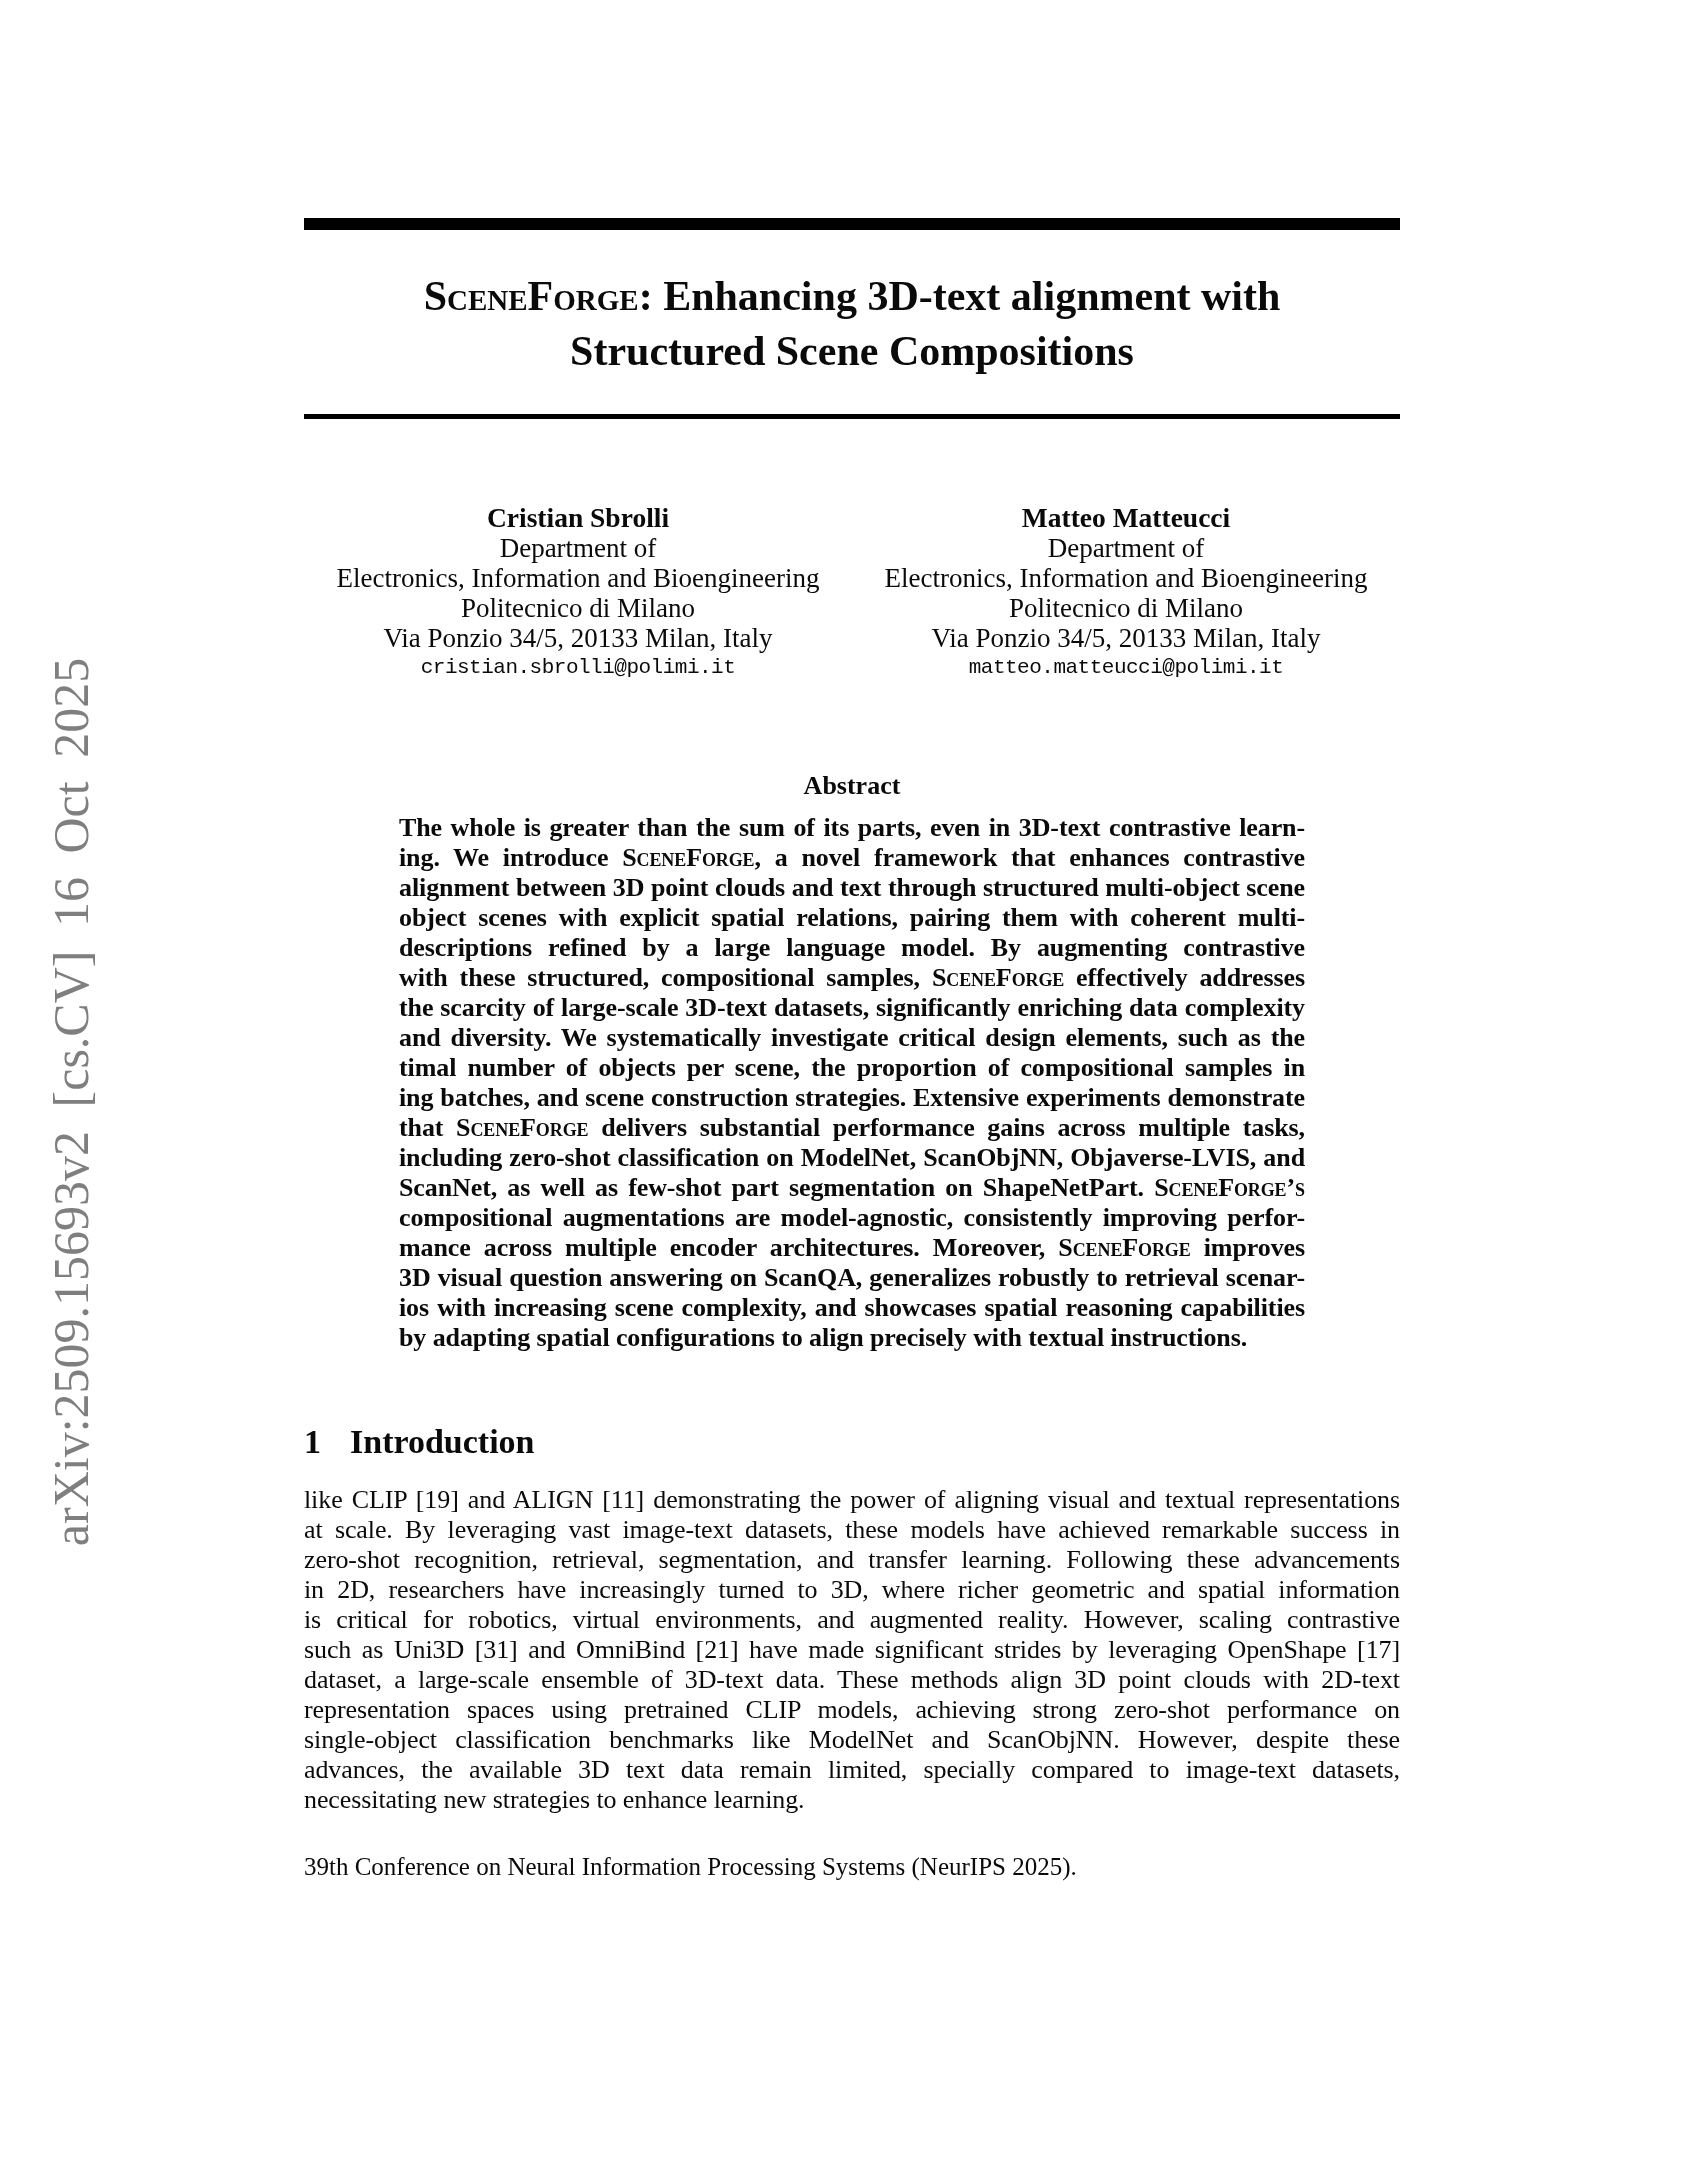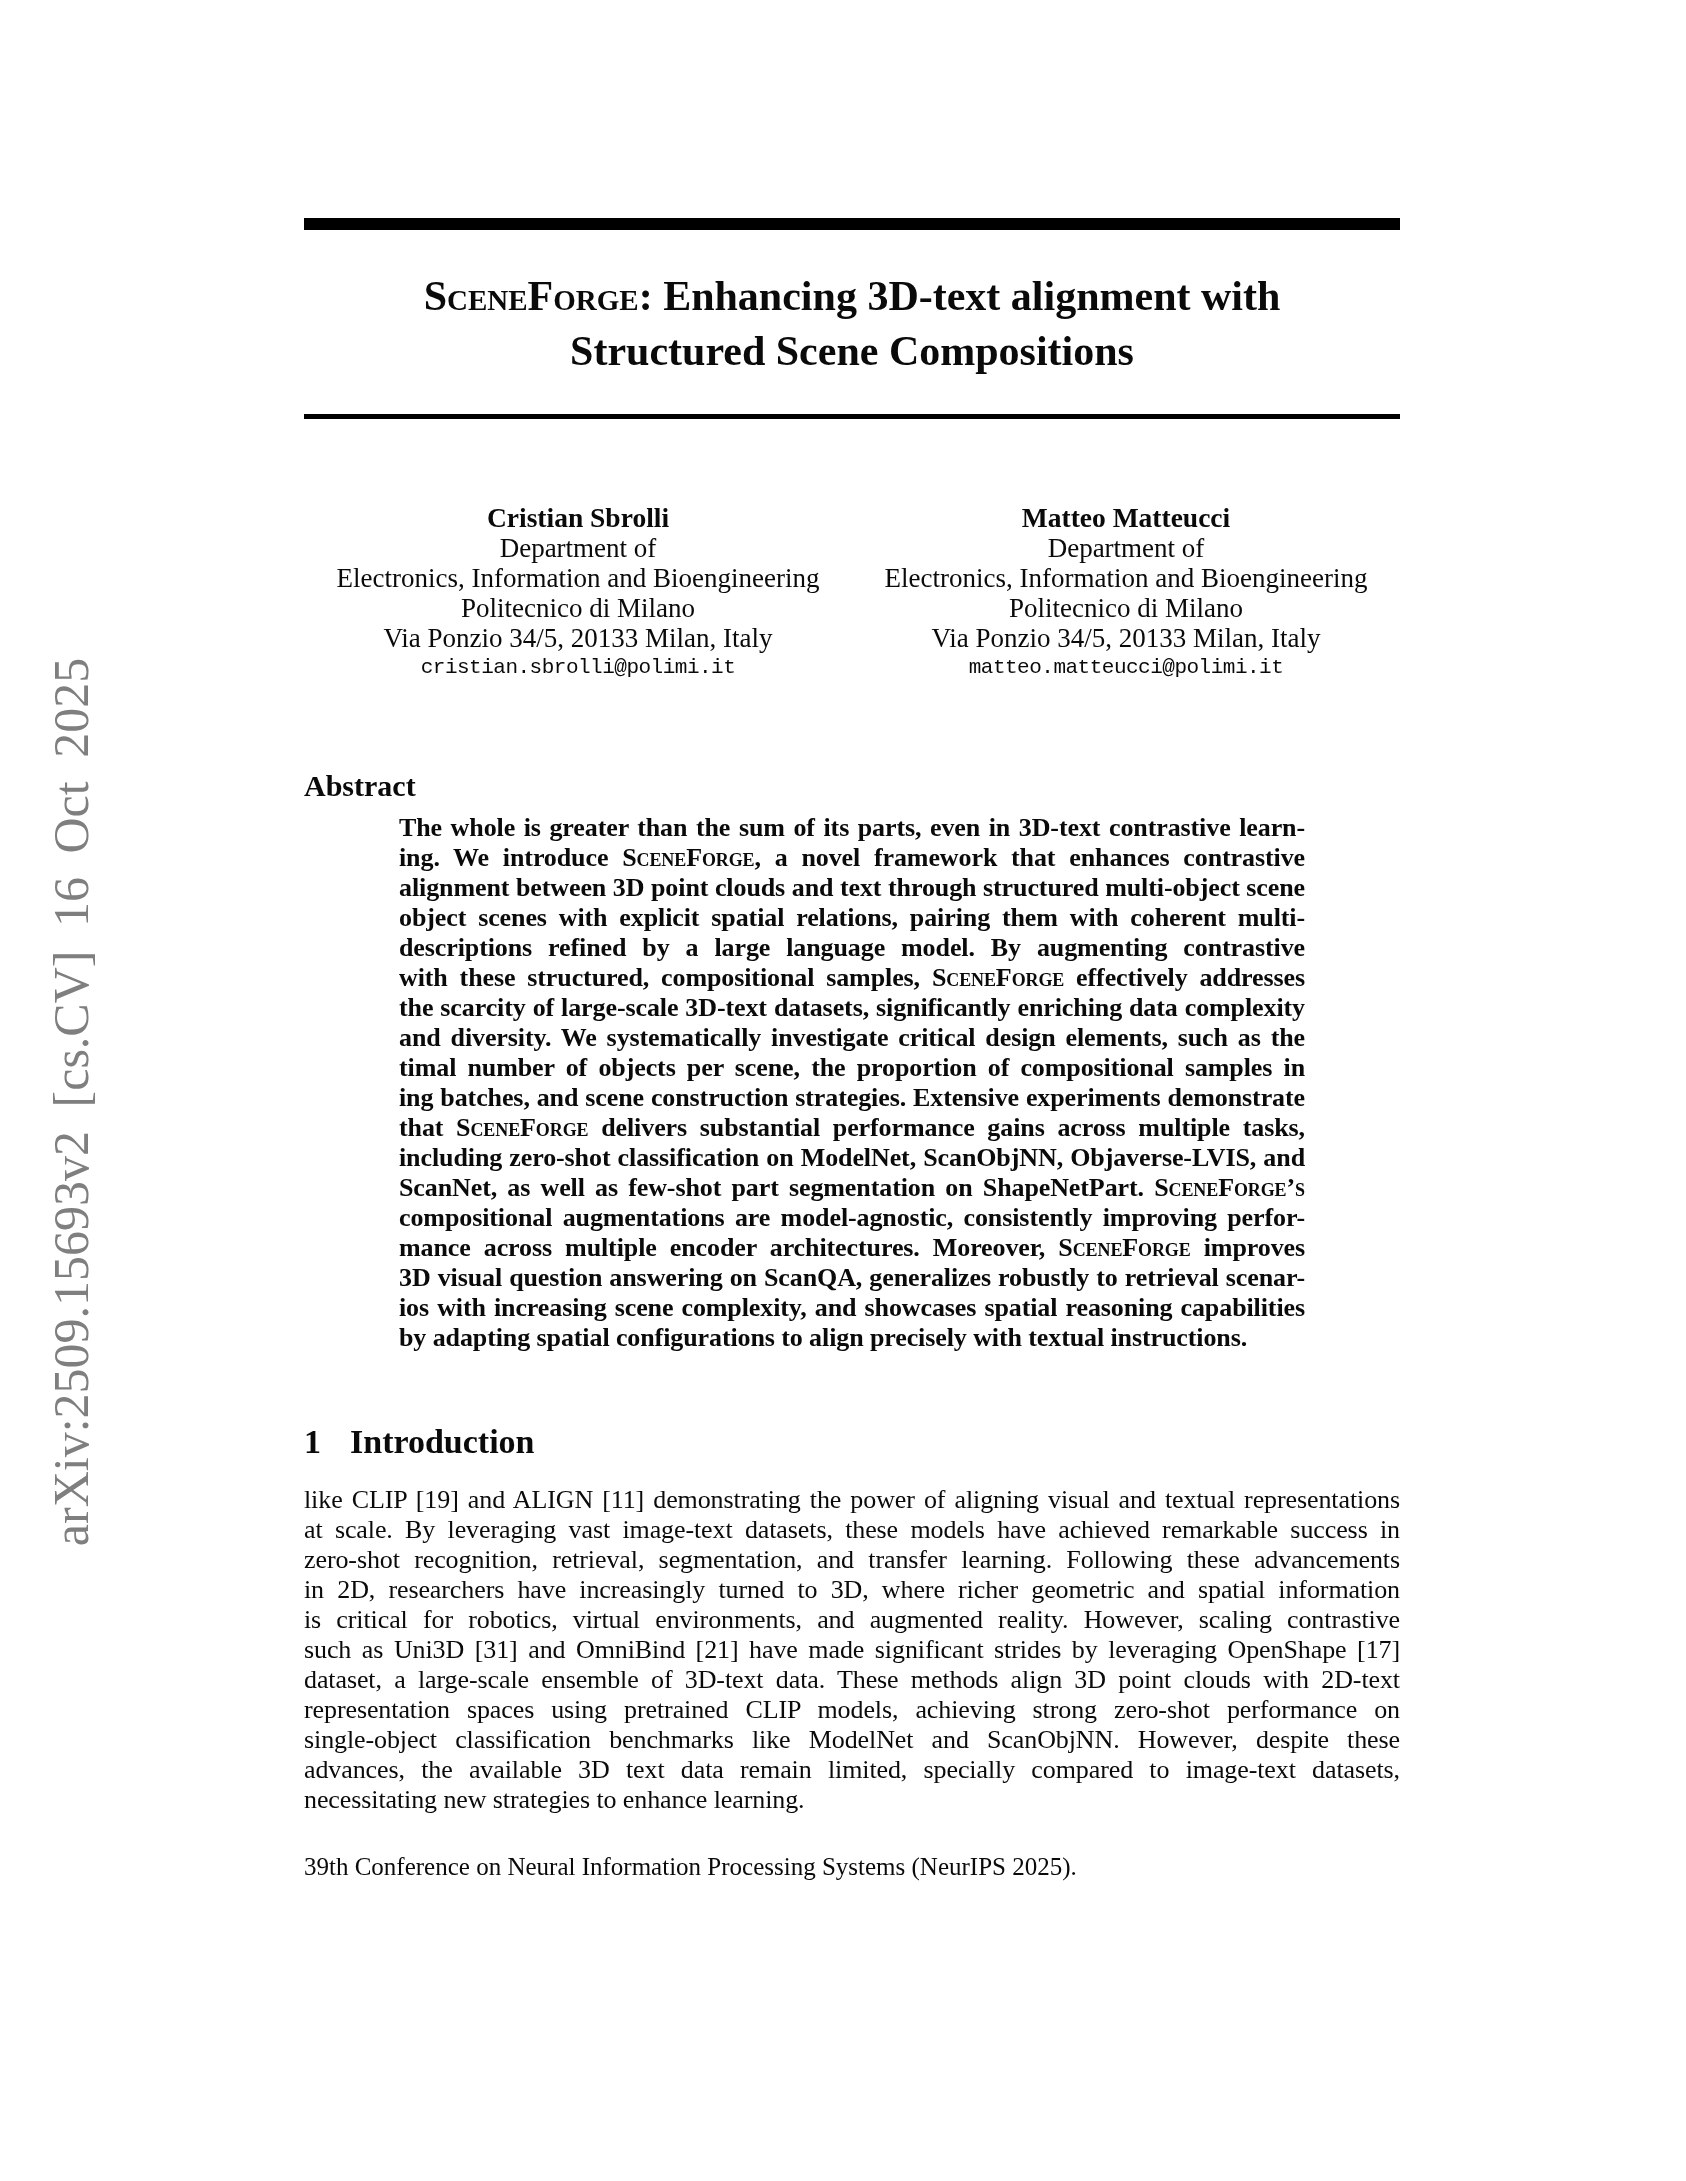--- a/index.html
+++ b/index.html
@@ -37,22 +37,22 @@
 
   .authors { display: flex; margin-top: 83px; align-items: flex-end; }
   .author { flex: 1; text-align: center; font-size: 27px; line-height: 30px; }
   .author .name { font-weight: bold; font-size: 27.5px; line-height: 31px; }
   .author .email {
     font-family: "Liberation Mono", monospace;
     font-size: 21px; letter-spacing: -0.5px;
   }
 
   .abs-heading {
-    margin: 84px 0 0 0; text-align: left;
-    font-size: 30px; line-height: 37px; font-weight: bold;
+    margin: 84px 0 0 0; text-align: center;
+    font-size: 26px; line-height: 37px; font-weight: bold;
   }
 
   .abstract {
     width: 906px; margin: 9.2px auto 0 auto;
     font-size: 26px; line-height: 30px;
     letter-spacing: -0.1px;
   }
   .abstract .jline { height: 30px; font-weight: bold; }
 
   .jline {

